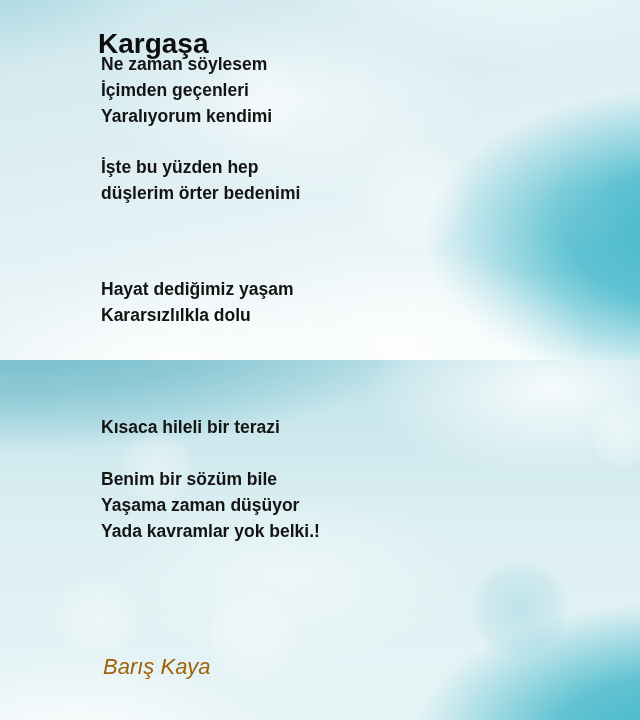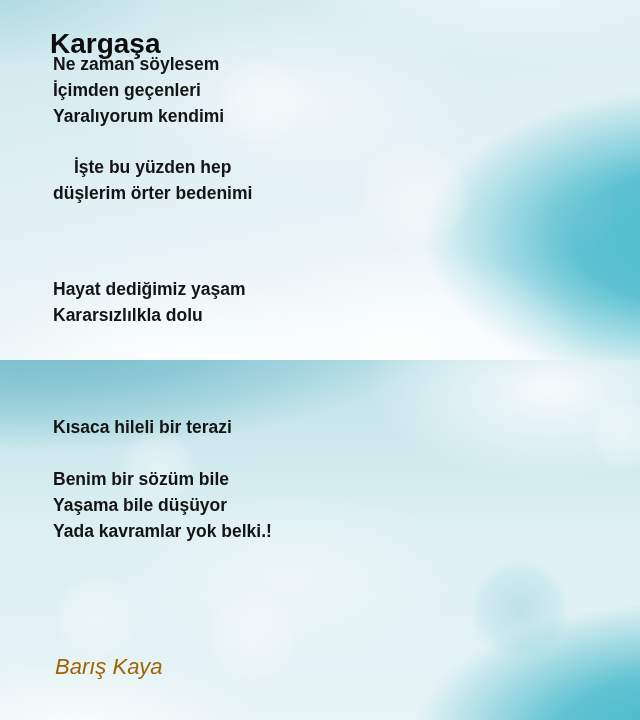--- a/index.html
+++ b/index.html
@@ -50,37 +50,37 @@
   .bokeh.teal  { background: radial-gradient(circle, rgba(120,200,214,0.35) 0%, rgba(120,200,214,0.15) 55%, rgba(120,200,214,0) 72%); }
   .b1 { left: 215px; top:  55px; width:  90px; height:  90px; }
   .b2 { left: 360px; top: 140px; width: 110px; height: 110px; }
   .b3 { left: 540px; top: 170px; width:  80px; height:  80px; }
   .b4 { left:  55px; top: 575px; width:  85px; height:  85px; }
   .b5 { left: 205px; top: 590px; width:  95px; height:  95px; }
   .b6 { left: 470px; top: 560px; width: 100px; height: 100px; }
   .b7 { left: 590px; top: 400px; width:  70px; height:  70px; }
   .b8 { left: 120px; top: 430px; width:  75px; height:  75px; }
   
-  .poem-layer { position: absolute; inset: 0; }
+  .poem-layer { position: absolute; inset: 0; margin-left: 48px; }
   .poem-title {
     position: absolute;
     left: 50px; top: 8px;
     font-size: 28px; font-weight: 700;
     color: #0d0d0d;
     line-height: 34px;
   }
   .stanza {
     position: absolute;
     left: 53px;
     font-size: 17.5px; font-weight: 700;
     color: #141414;
     line-height: 26px;
   }
   .stanza-1 { top:  51px; }
-  .stanza-2 { top: 154px; text-align: center; }
+  .stanza-2 { top: 154px; }
   .stanza-3 { top: 276px; }
   .stanza-4 { top: 414px; }
   .stanza-5 { top: 466px; }
   .poem-author {
     position: absolute;
     left: 55px; top: 652px;
     font-size: 22px; font-style: italic; font-weight: 400;
     color: #a16207;
     line-height: 30px;
   }
@@ -120,20 +120,20 @@
       <div>Hayat dediğimiz yaşam</div>
       <div>Kararsızlılkla dolu</div>
     </div>
 
     <div class="stanza stanza-4">
       <div>Kısaca hileli bir terazi</div>
     </div>
 
     <div class="stanza stanza-5">
       <div>Benim bir sözüm bile</div>
-      <div>Yaşama bile düşüyor</div>
+      <div>Yaşama zaman düşüyor</div>
       <div>Yada kavramlar yok belki.!</div>
     </div>
 
     <div class="poem-author">Barış Kaya</div>
 
   </div>
 </div>
 
 </body></html>

